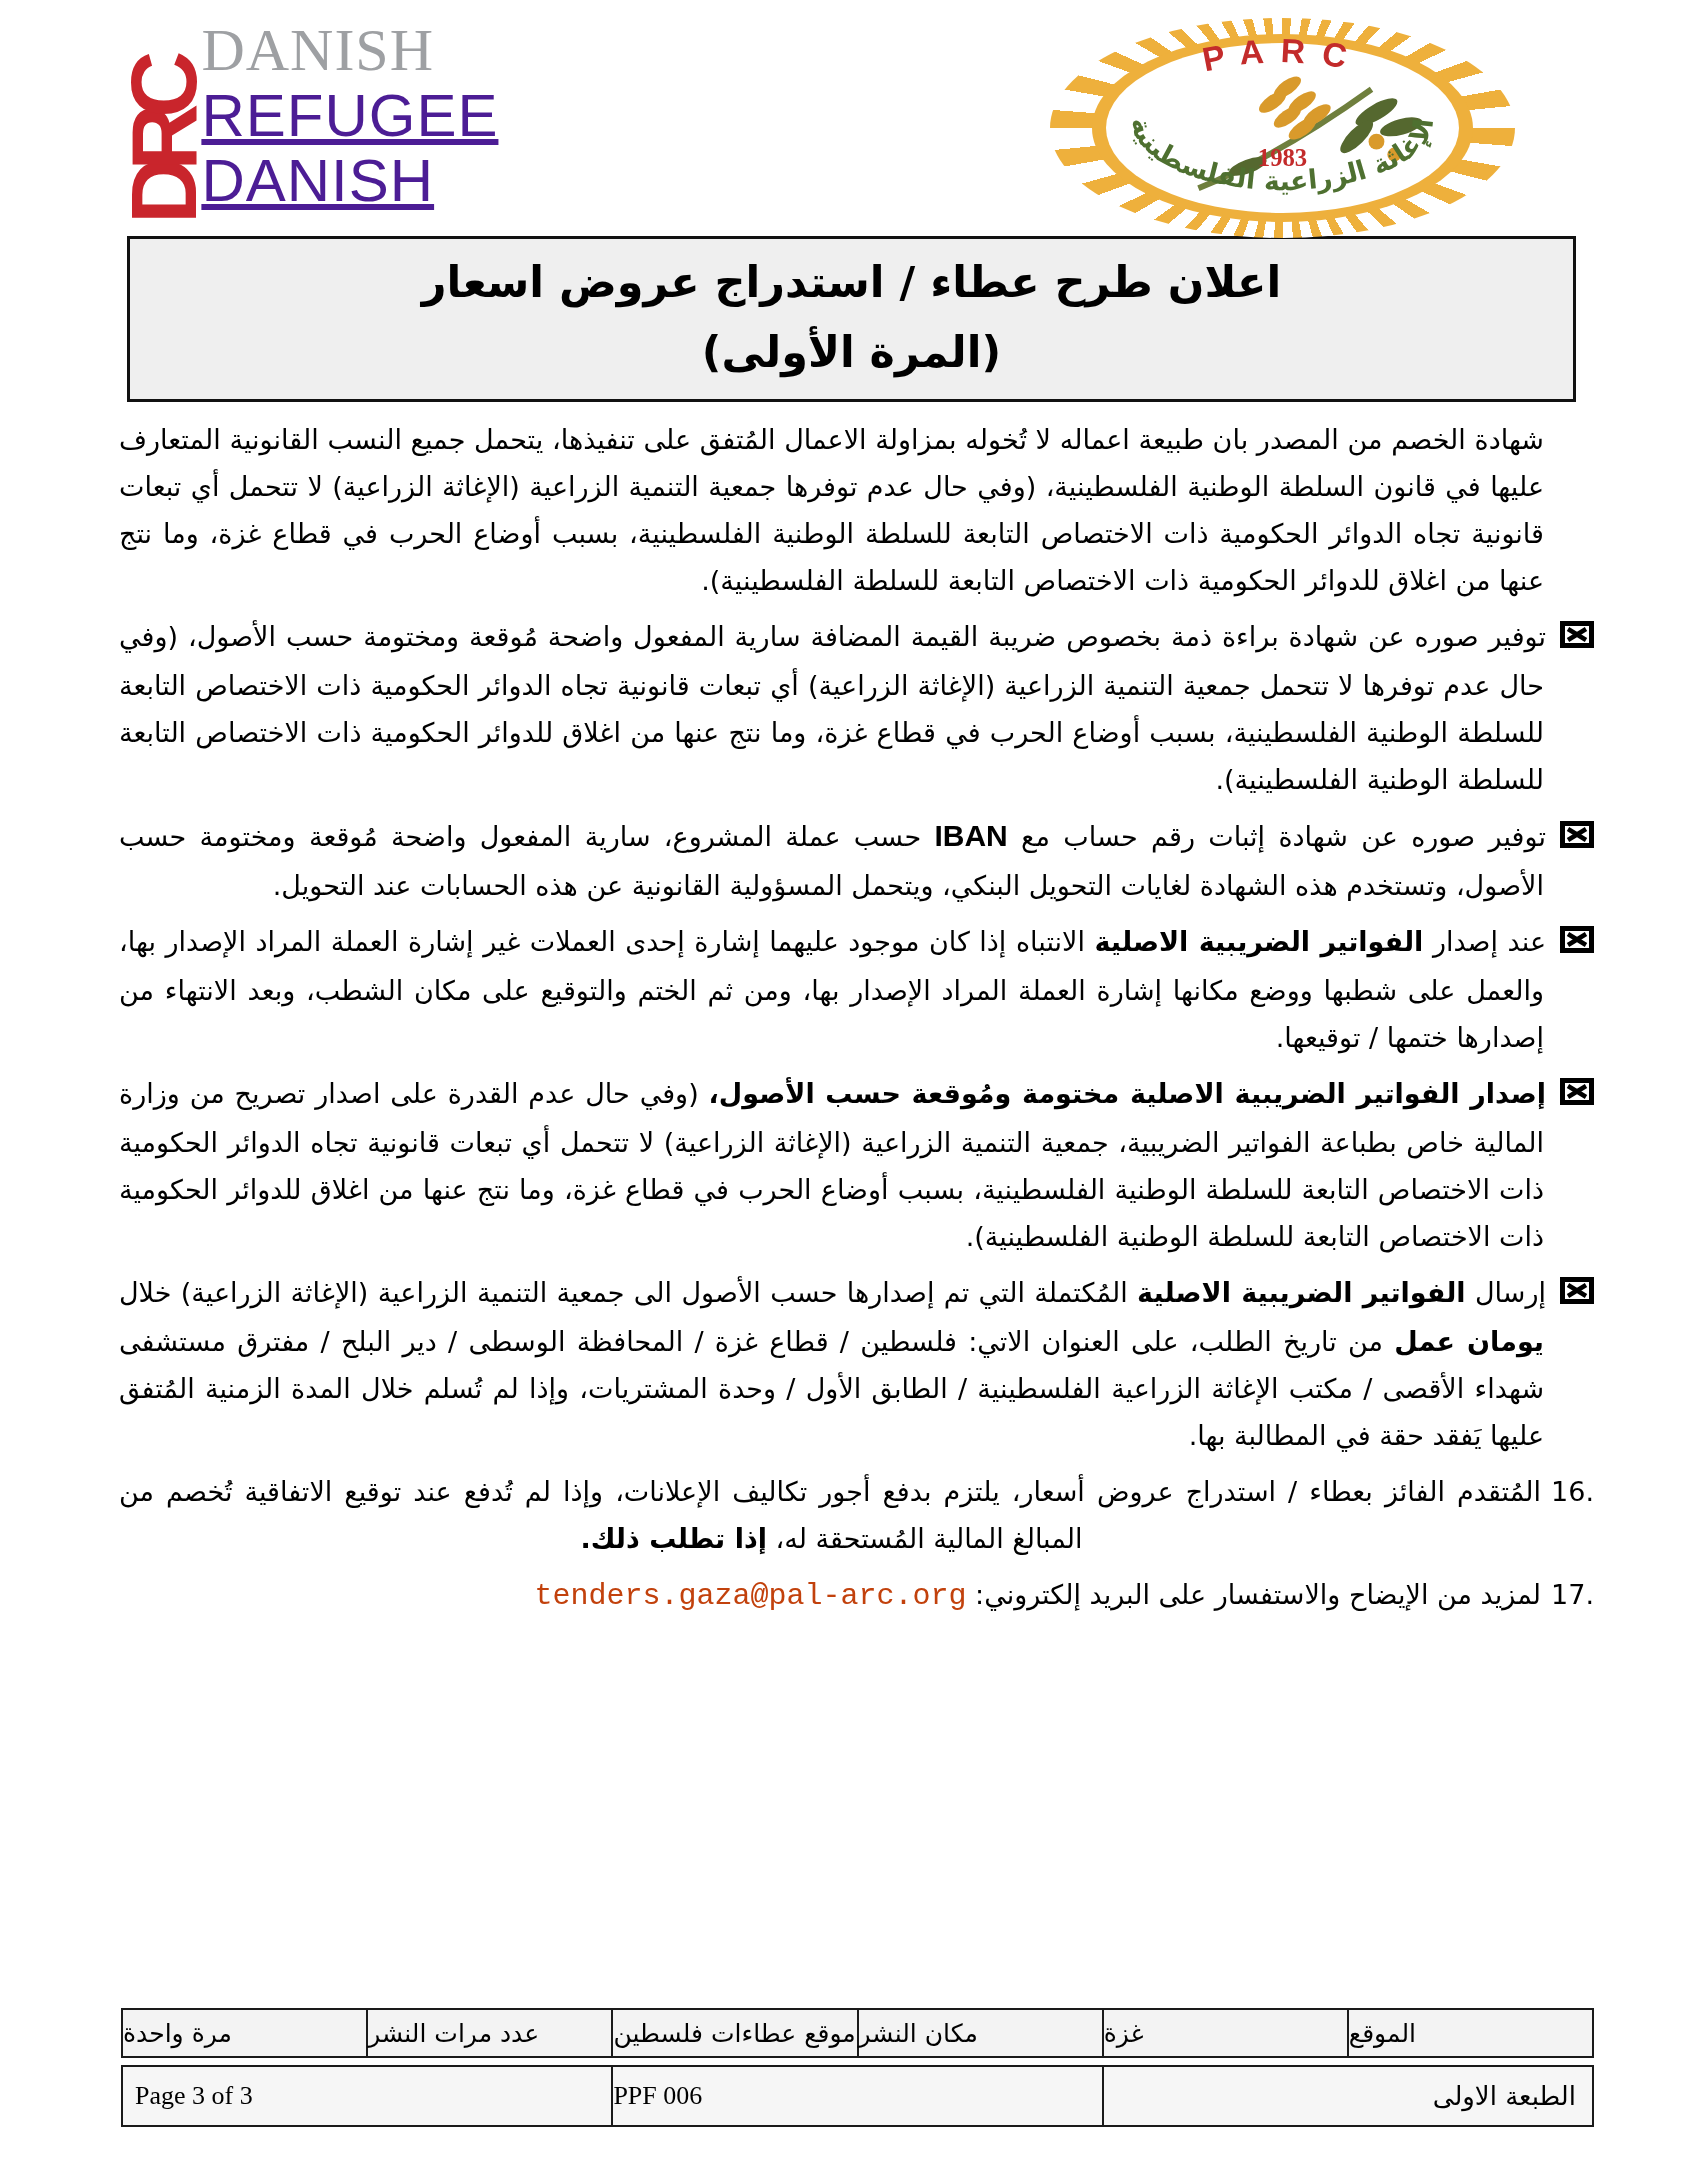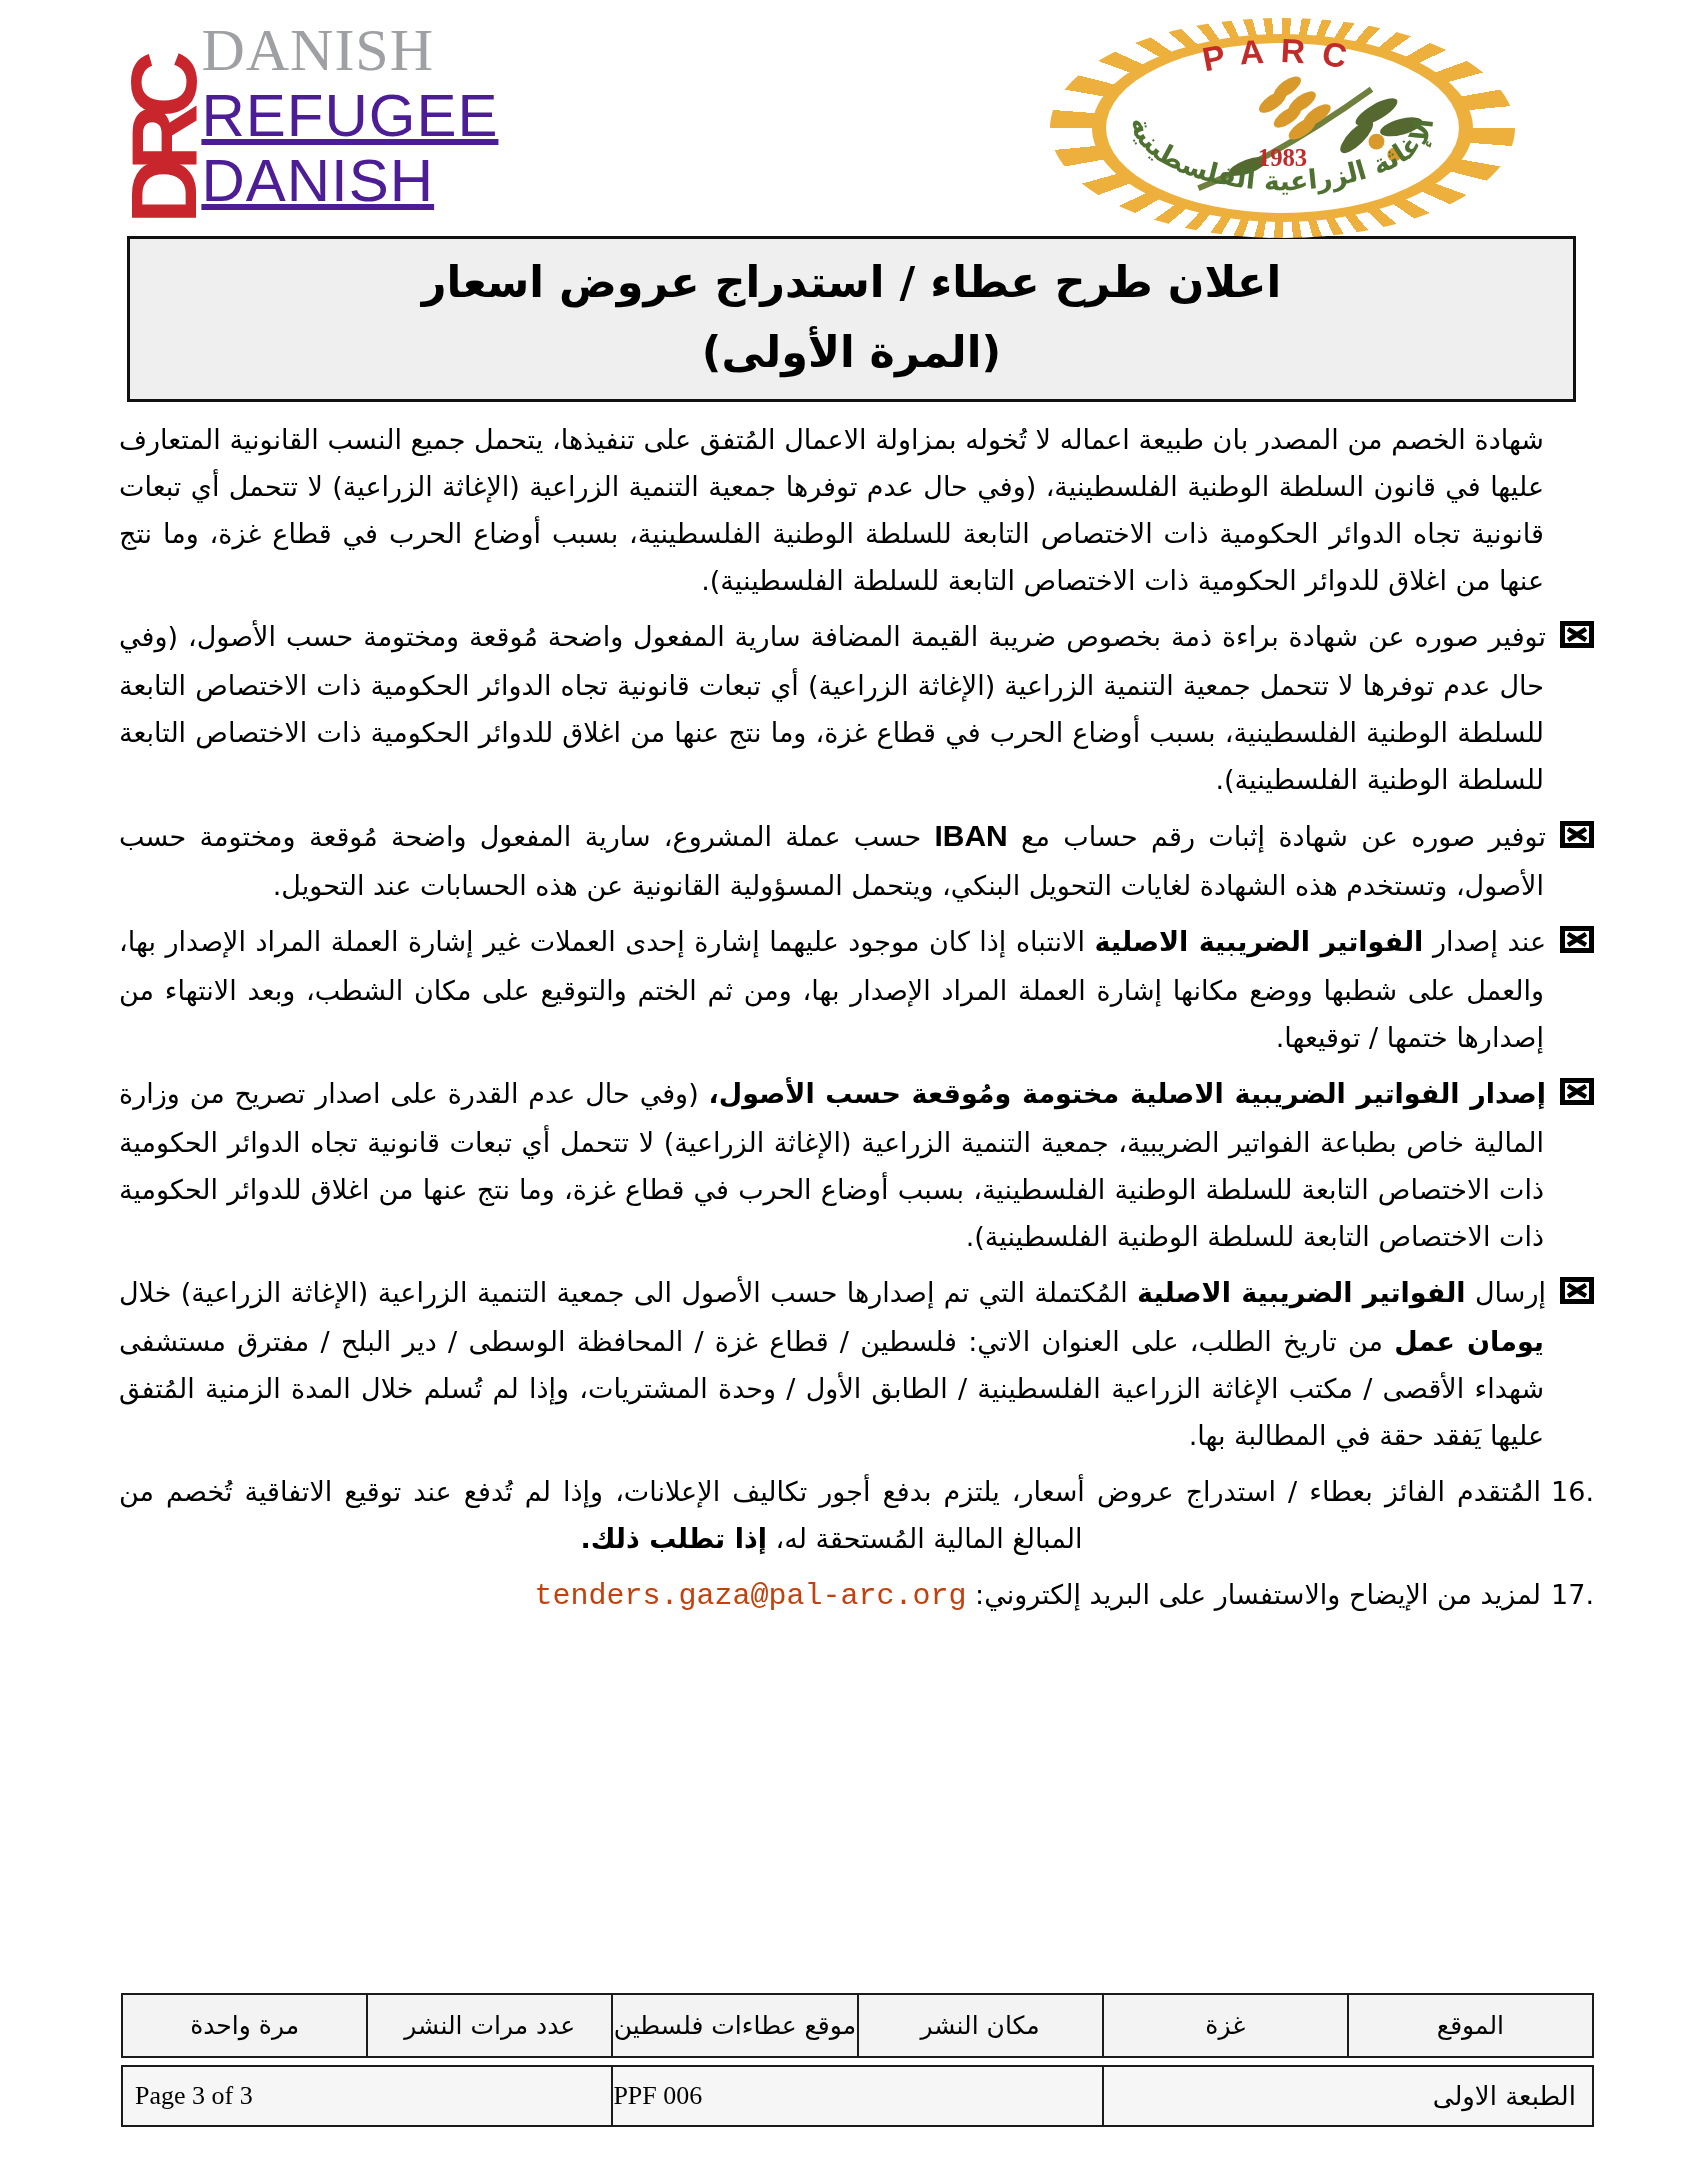--- a/index.html
+++ b/index.html
@@ -40,22 +40,22 @@
   .marker { display:inline-block; text-indent:0; margin-left:14px; vertical-align:-2px; }
   .num-marker { display:inline-block; direction:ltr; text-indent:0; margin-left:10px; }
   .b { font-weight:bold; }
   .latin { font-family:Liberation Sans, sans-serif; font-weight:bold; font-size:30px;margin-top:16px; }
   .email { font-family:Liberation Mono, monospace; font-size:30px; color:#c2410c; text-decoration:none; }
   .center-last { text-align-last:center; }
 
   
   .footer { position:absolute; left:121px; right:89px; bottom:51px; direction:rtl; }
   table { width:100%; border-collapse:collapse; table-layout:fixed; }
-  .ft1 td { border:2px solid #1a1a1a; background:#f3f3f3; height:63px;
-            text-align:center; font-size:25px; }
+  .ft1 td { border:2px solid #1a1a1a; background:#f3f3f3; height:48px;
+            text-align:left; font-size:25px; }
   .ft2 { margin-top:7px; }
   .ft2 td { border:2px solid #1a1a1a; background:#f6f6f6; height:60px; font-size:26px; }
   .ft2 .cell-edition { text-align:right; padding-right:16px; }
   .ft2 .cell-code { text-align:left; font-family:"Liberation Serif", serif; }
   .ft2 .cell-page { text-align:left; direction:ltr; padding-left:12px;
                     font-family:"Liberation Serif", serif; }
 </style>
 </head>
 <body>
 

